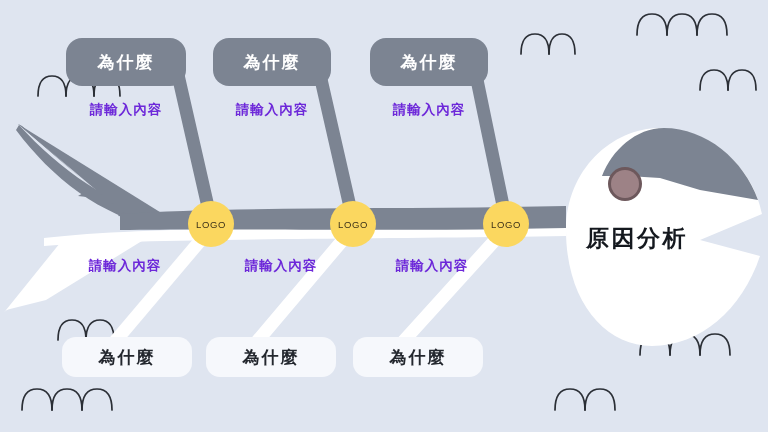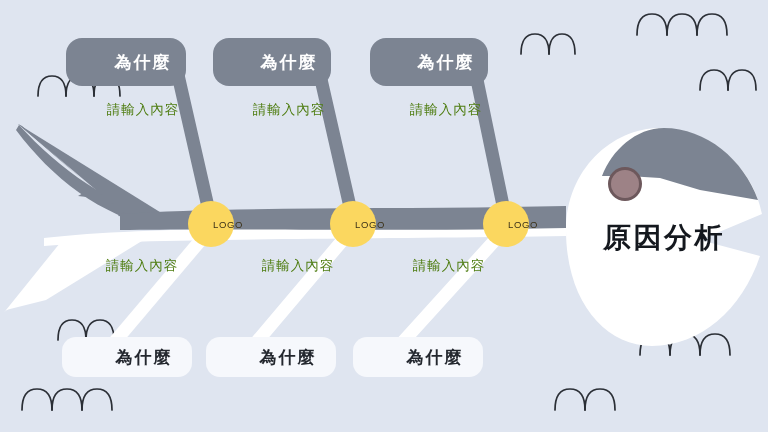--- a/index.html
+++ b/index.html
@@ -5,36 +5,36 @@
   html,body{margin:0;padding:0;}
   body{
     width:768px;height:432px;overflow:hidden;
     background:#dfe5f0;
     font-family:"Liberation Sans","DejaVu Sans",sans-serif;
   }
   #stage{position:relative;width:768px;height:432px;}
   #art{position:absolute;left:0;top:0;width:768px;height:432px;}
 
   .lbl{position:absolute;display:flex;align-items:center;justify-content:center;
-       white-space:nowrap;pointer-events:none;margin-left:17px;}
+       white-space:nowrap;pointer-events:none;}
 
   .cause-top{
     color:#ffffff;font-size:17px;font-weight:700;letter-spacing:2px;
   }
   .cause-bottom{
     color:#23272e;font-size:17px;font-weight:700;letter-spacing:2px;
   }
   .detail{
-    color:#4d7c0f;font-size:13.5px;font-weight:400;letter-spacing:1px;
+    color:#6d28d9;font-size:13.5px;font-weight:700;letter-spacing:1px;
   }
   .logo-txt{
     color:#3c3218;font-size:9.5px;font-weight:400;letter-spacing:.6px;
   }
   .head-title{
-    color:#14181e;font-size:28px;font-weight:700;letter-spacing:2.5px;
+    color:#14181e;font-size:23px;font-weight:700;letter-spacing:2.5px;
   }
 </style>
 </head>
 <body>
 
 <div id="stage">
 
   <svg id="art" viewBox="0 0 768 432">
 
     <rect x="0" y="0" width="768" height="432" fill="#dfe5f0"></rect>

